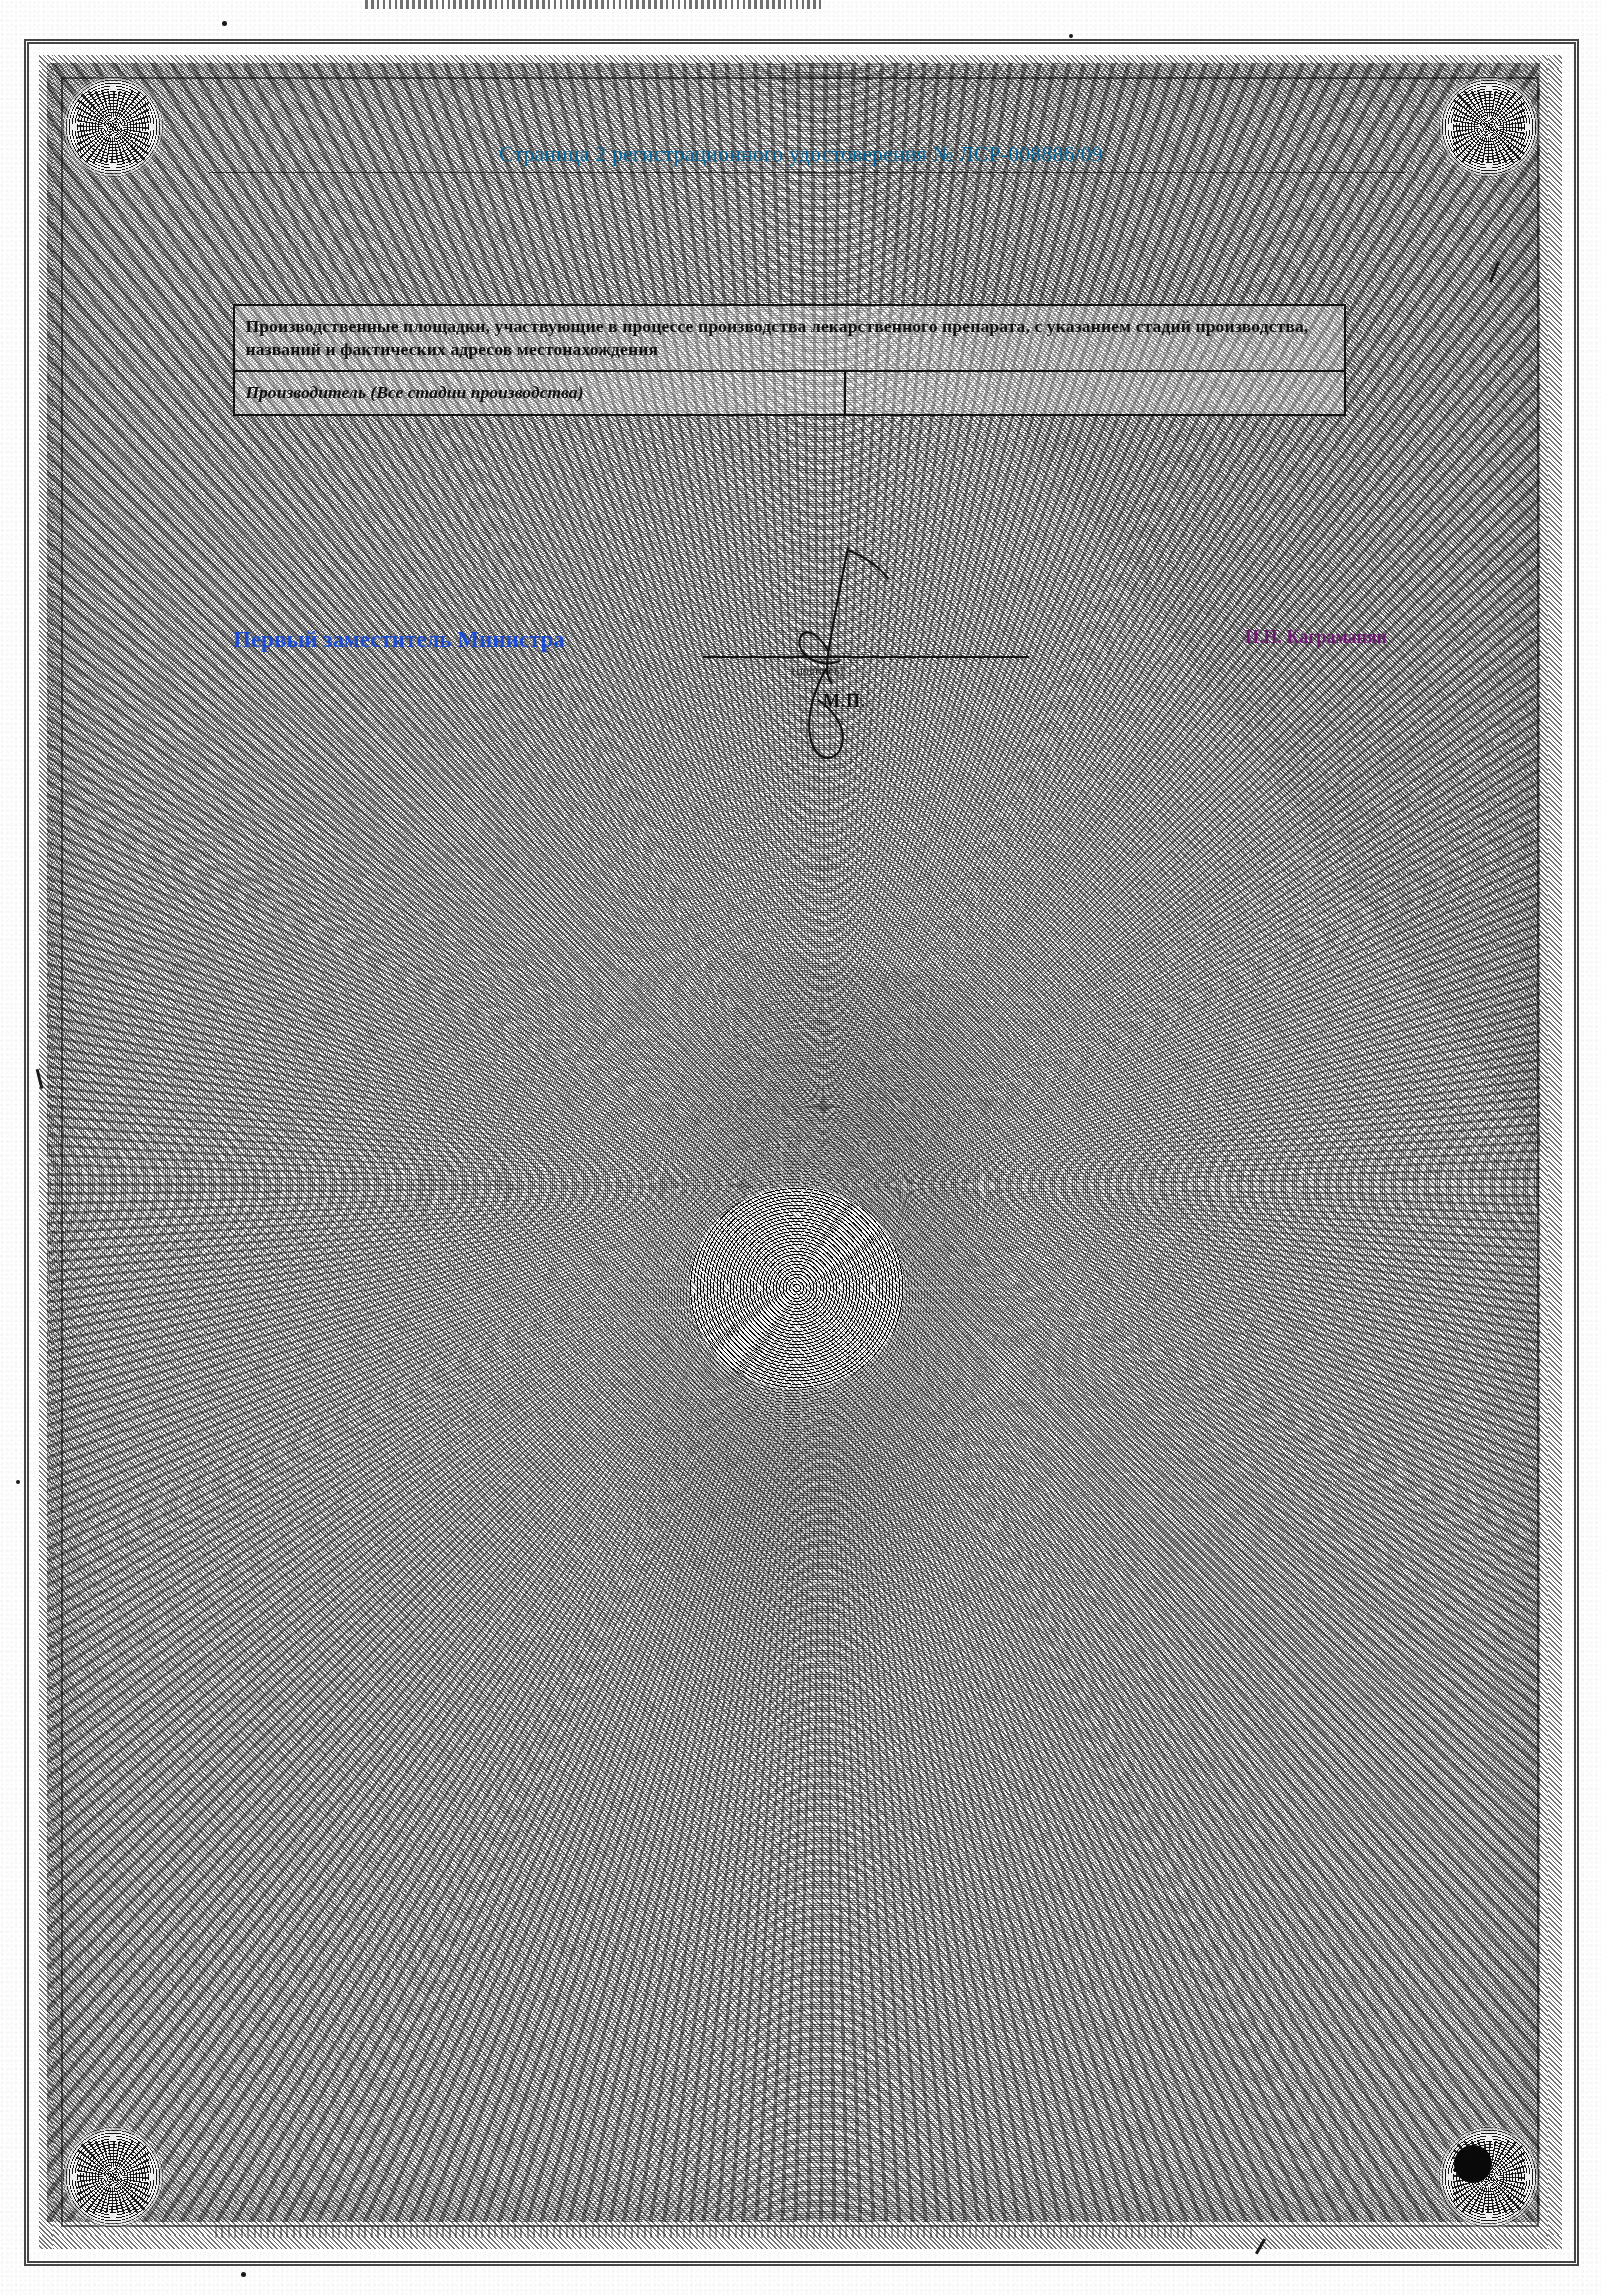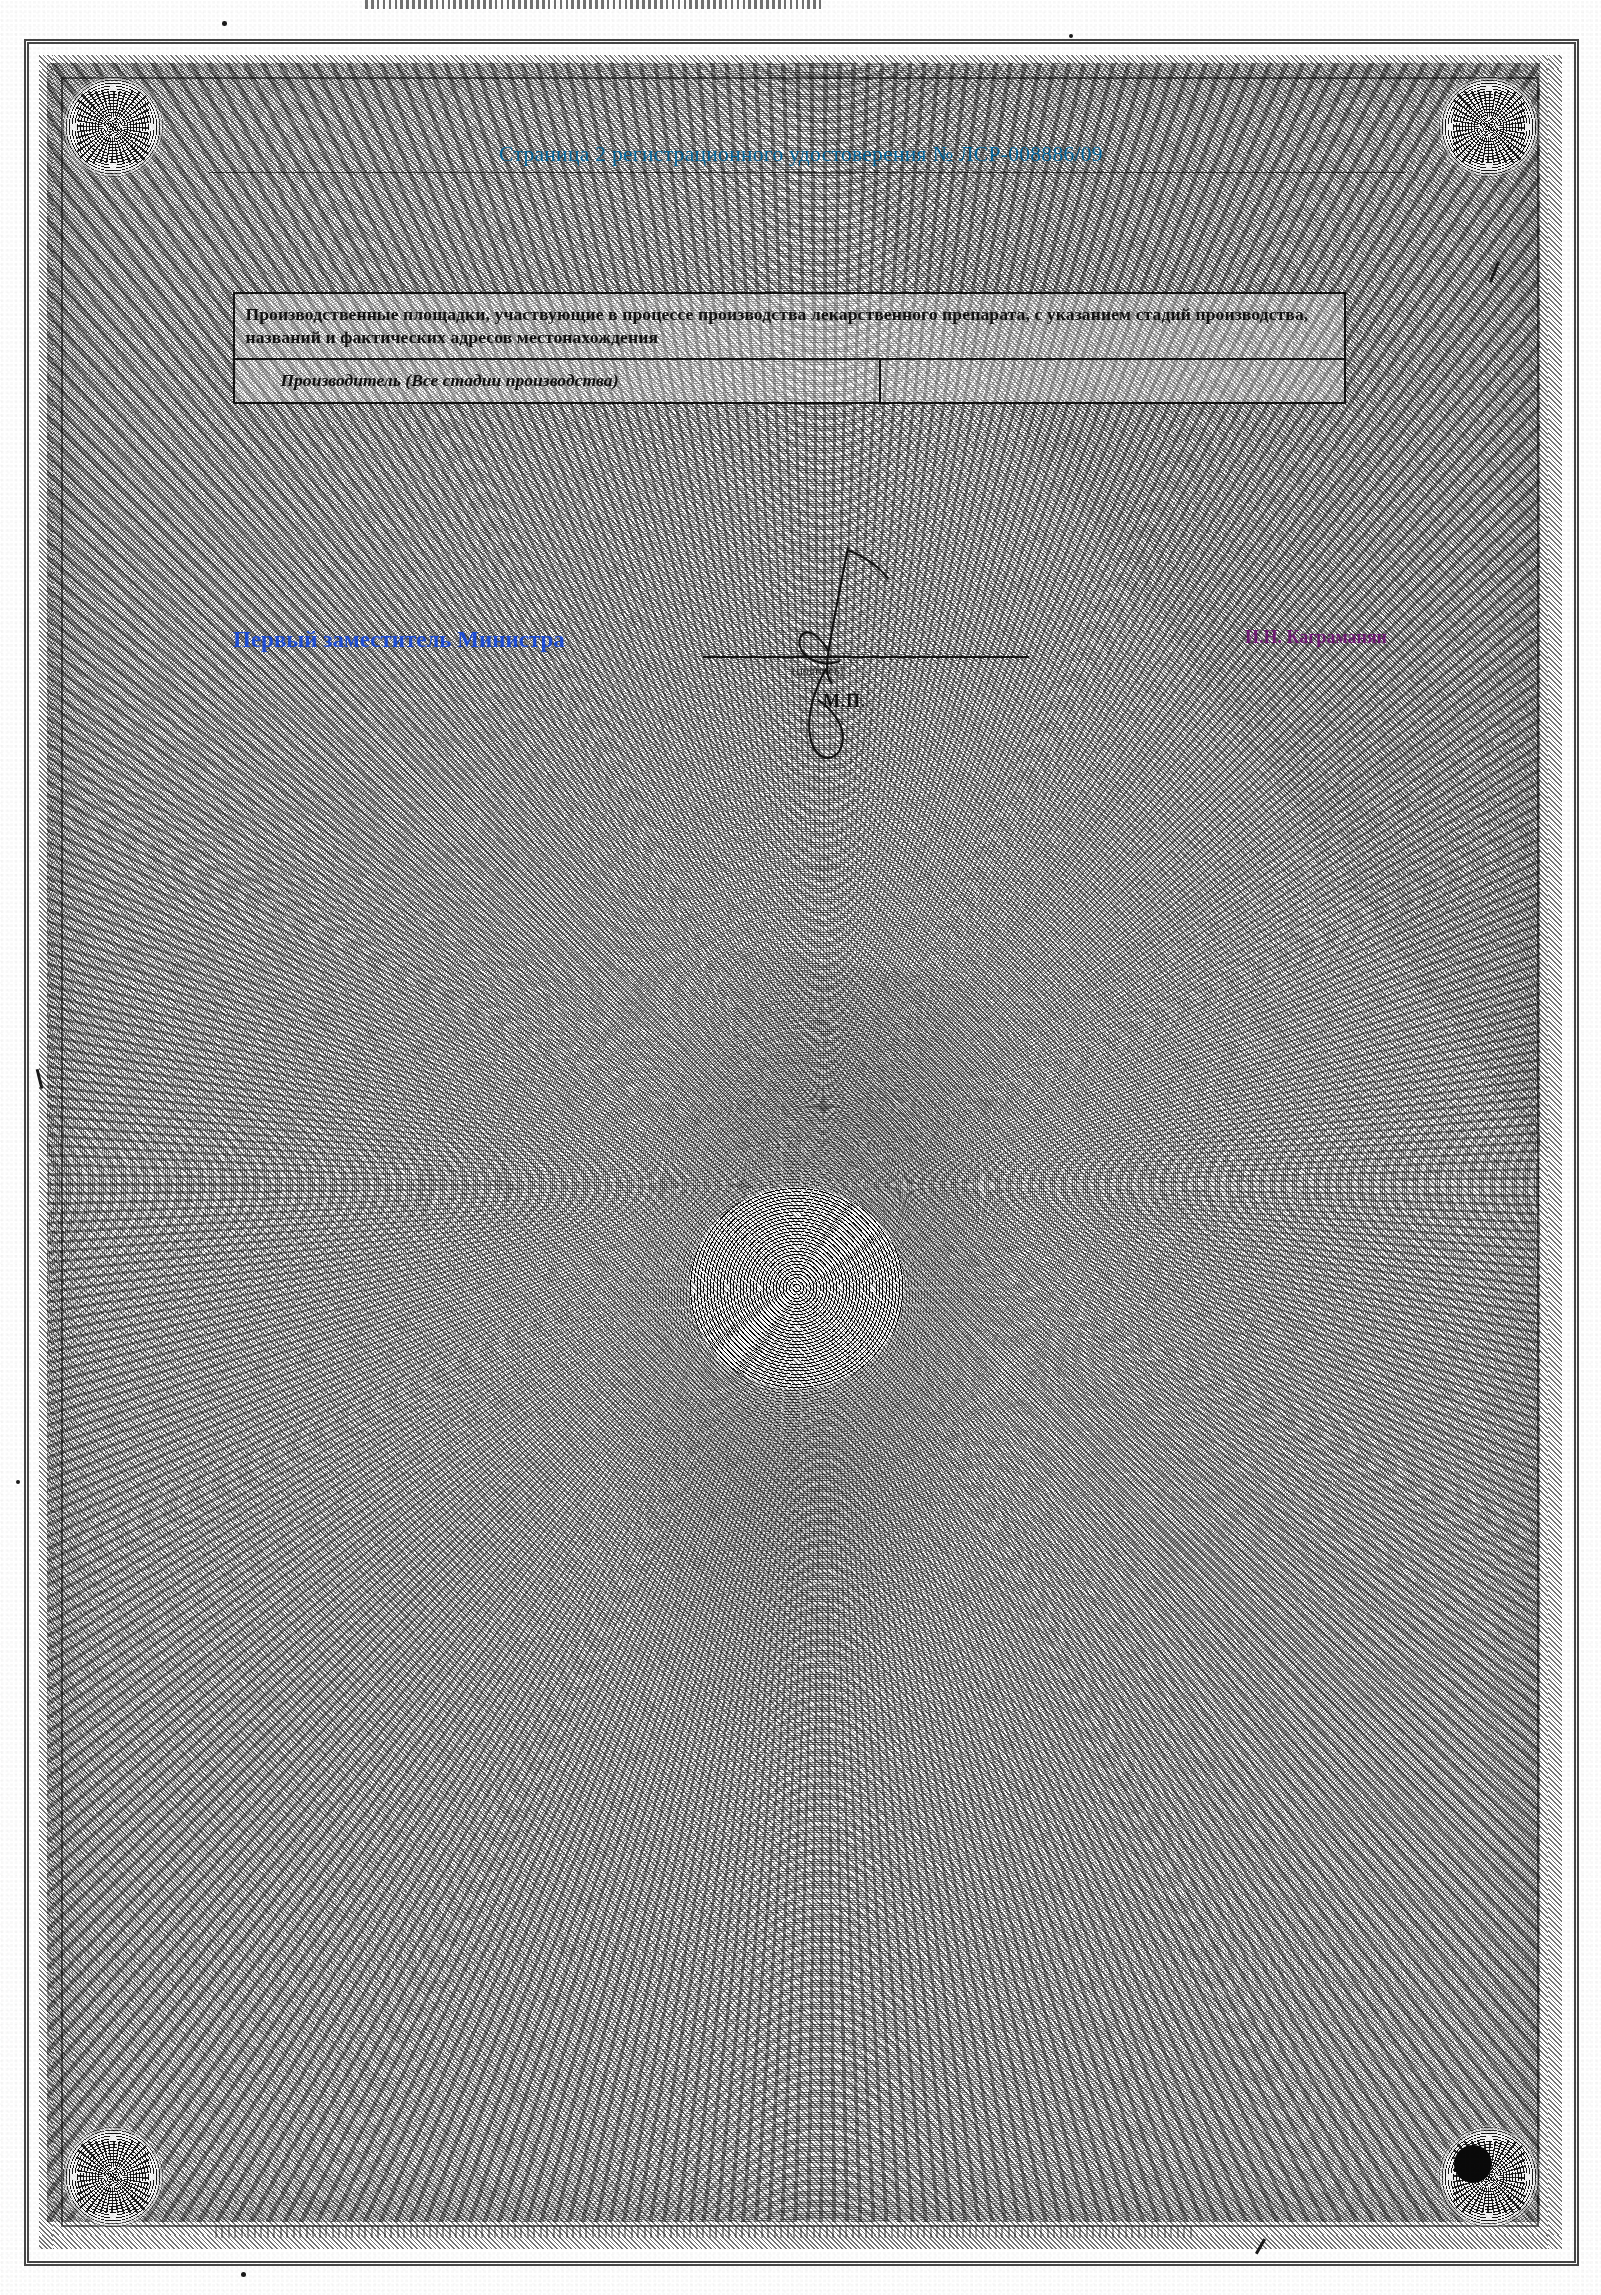--- a/index.html
+++ b/index.html
@@ -173,21 +173,21 @@
     left: 209px;
     right: 196px;
     top: 172px;
     border-bottom: 1.3px solid rgba(0,0,0,.65);
   }
 
   
   .table {
     position: absolute;
     left: 233px;
-    top: 292px;
+    top: 304px;
     width: 1109px;
     border: 2px solid #111;
     background: rgba(255,255,255,.30);
   }
   .t-row {
     display: flex;
     border-bottom: 2px solid #111;
   }
   .t-row:last-child { border-bottom: none; }
   .t-cell {
@@ -199,21 +199,20 @@
   .t-cell.title {
     width: 100%;
     font-weight: 700;
     letter-spacing: 0.1px;
   }
   .t-cell.left {
     width: 53%;
     border-right: 2px solid #111;
     font-style: italic;
     font-weight: 700;
-    margin-left: 35px;
   }
   .t-cell.right {
     width: 47%;
   }
   .t-cell.addr {
     width: 100%;
   }
 
   
   .sign-row {

